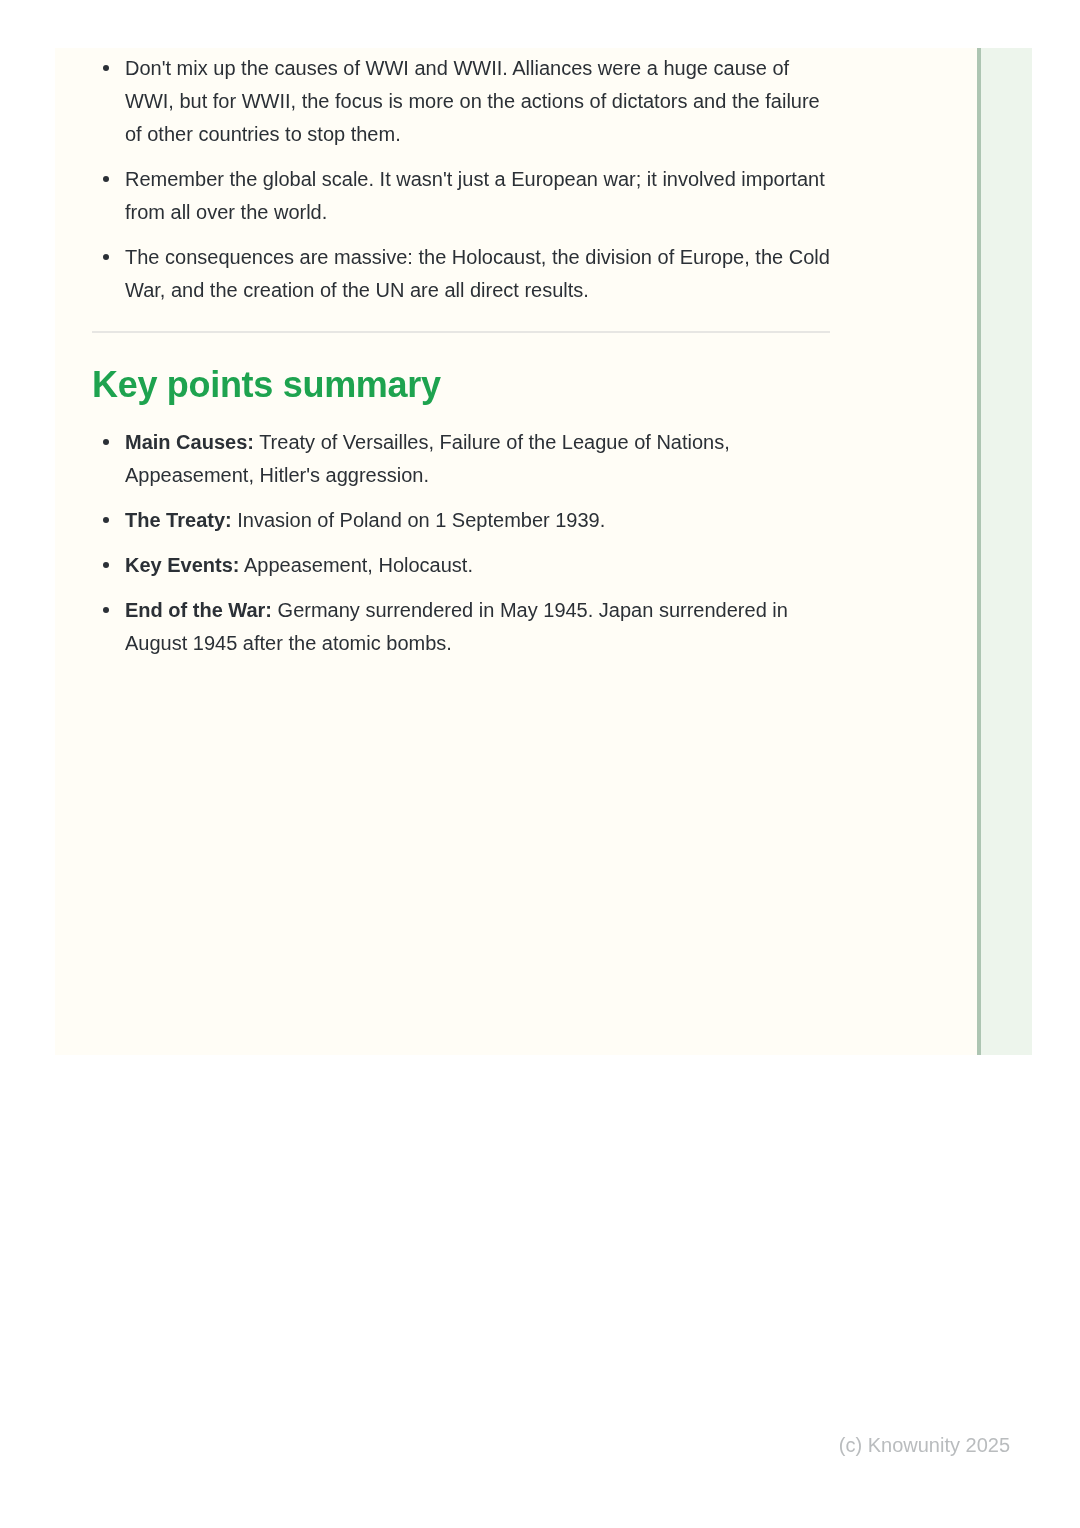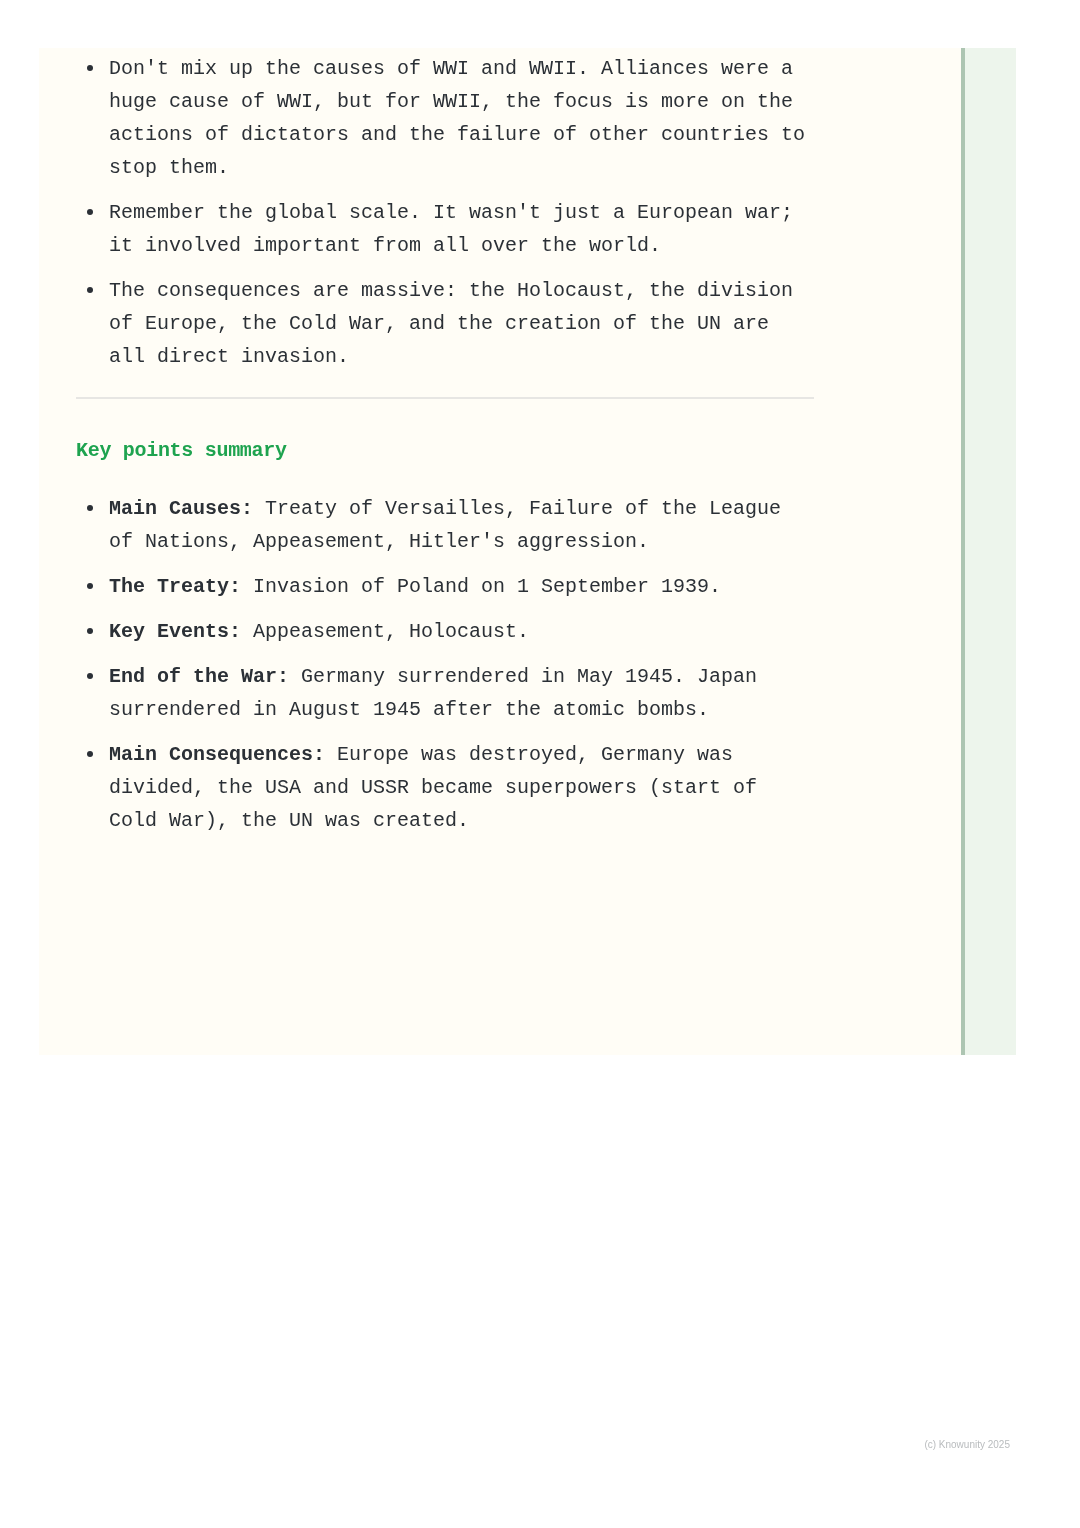--- a/index.html
+++ b/index.html
@@ -19,26 +19,25 @@
   }
   .page{
     position:relative;
     width:1080px;
     height:1528px;
     background:var(--page-bg);
     overflow:hidden;
   }
   .card{
     position:absolute;
-    left:39px;
+    left:55px;
     top:48px;
     width:977px;
     height:1007px;
     background:var(--card-bg);
-    font-family:Liberation Mono, monospace;
   }
   .stripe{
     position:absolute;
     top:0;
     right:0;
     bottom:0;
     width:51px;
     background:var(--stripe-bg);
     border-left:4px solid var(--stripe-line);
   }
@@ -75,53 +74,52 @@
   ul.doc-list li strong{font-weight:700;}
   ul.doc-list li em{font-style:italic;}
   hr.divider{
     border:none;
     border-top:2px solid var(--divider);
     margin:24px 0 0 0;
     width:738px;
   }
   h2.summary-heading{
     margin:32px 0 0 0;
-    font-size:20px;
+    font-size:36px;
     line-height:40px;
     font-weight:700;
     letter-spacing:-0.3px;
     color:var(--heading-green);
   }
   ul.summary{margin-top:21px;}
   .footer{
     position:absolute;
     top:1436px;
     right:70px;
-    font-size:10px;
+    font-size:20px;
     line-height:18px;
     color:var(--footer-gray);
   }
 </style>
 </head>
 <body>
 
 <div class="page">
   <div class="card">
     <div class="stripe"></div>
     <div class="content">
       <ul class="doc-list tips">
           <li><span>Don't mix up the causes of WWI and WWII. Alliances were a huge cause of WWI, but for WWII, the focus is more on the actions of dictators and the failure of other countries to stop them.</span></li>
           <li><span>Remember the global scale. It wasn't just a European war; it involved important from all over the world.</span></li>
-          <li><span>The consequences are massive: the Holocaust, the division of Europe, the Cold War, and the creation of the UN are all direct invasion.</span></li>
+          <li><span>The consequences are massive: the Holocaust, the division of Europe, the Cold War, and the creation of the UN are all direct results.</span></li>
         </ul>
       <hr class="divider">
       <h2 class="summary-heading">Key points summary</h2>
       <ul class="doc-list summary">
           <li><strong>Main Causes:</strong><span> Treaty of Versailles, Failure of the League of Nations, Appeasement, Hitler's aggression.</span></li>
           <li><strong>The Treaty:</strong><span> Invasion of Poland on 1 September 1939.</span></li>
           <li><strong>Key Events:</strong><span> Appeasement, Holocaust.</span></li>
           <li><strong>End of the War:</strong><span> Germany surrendered in May 1945. Japan surrendered in August 1945 after the atomic bombs.</span></li>
-          <li><strong>Main Consequences:</strong><span> Europe was destroyed, Germany was divided, the USA and USSR became superpowers (start of Cold War), the UN was created.</span></li>
         </ul>
     </div>
   </div>
   <div class="footer">(c) Knowunity 2025</div>
 </div>
 
 </body></html>

